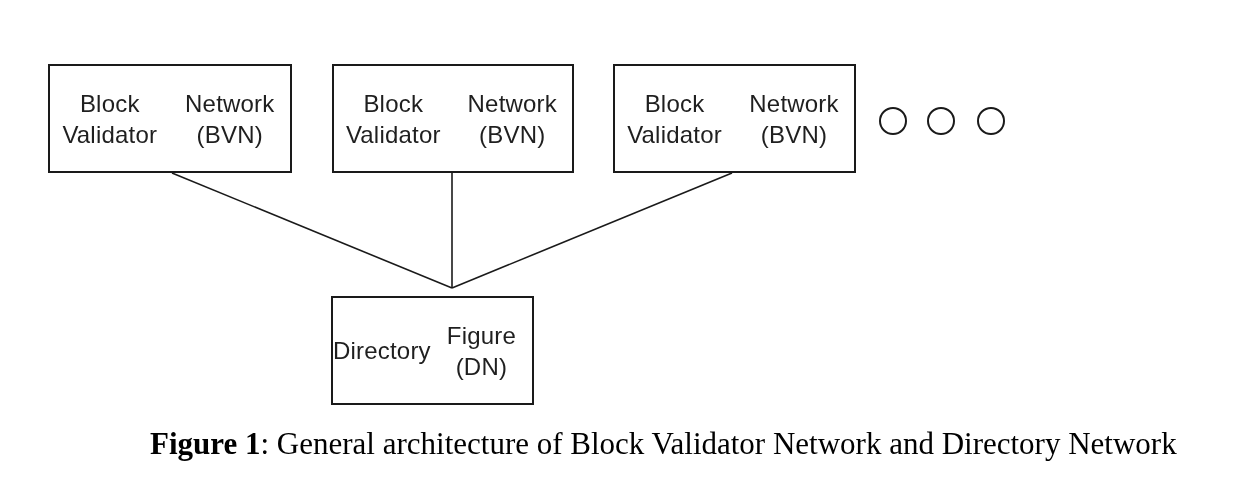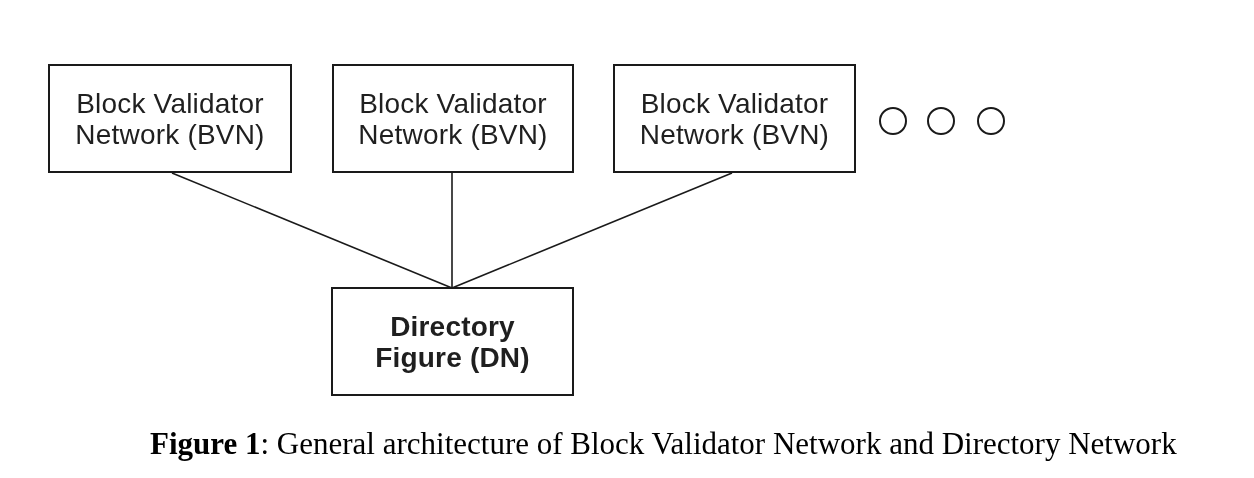--- a/index.html
+++ b/index.html
@@ -21,33 +21,32 @@
     top: 0;
     width: 1254px;
     height: 478px;
   }
   .node-box {
     position: absolute;
     box-sizing: border-box;
     border: 2px solid #1a1a1a;
     background: #ffffff;
     display: flex;
-    flex-direction: column;
     align-items: center;
     justify-content: center;
     text-align: center;
-    font-size: 28px;
+    font-size: 24px;
     line-height: 31px;
     color: #1f1f1f;
     letter-spacing: 0.2px;
   }
   .bvn-1 { left: 48px;  top: 64px; width: 244px; height: 109px; }
   .bvn-2 { left: 332px; top: 64px; width: 242px; height: 109px; }
   .bvn-3 { left: 613px; top: 64px; width: 243px; height: 109px; }
-  .dn    { left: 331px; top: 287px; width: 243px; height: 109px; font-weight: bold; }
+  .dn    { left: 331px; top: 296px; width: 203px; height: 109px; }
   .caption {
     position: absolute;
     left: 150px;
     top: 426px;
     white-space: nowrap;
     font-family: "Liberation Serif", serif;
     font-size: 31px;
     color: #000000;
   }
   .caption .caption-label {

